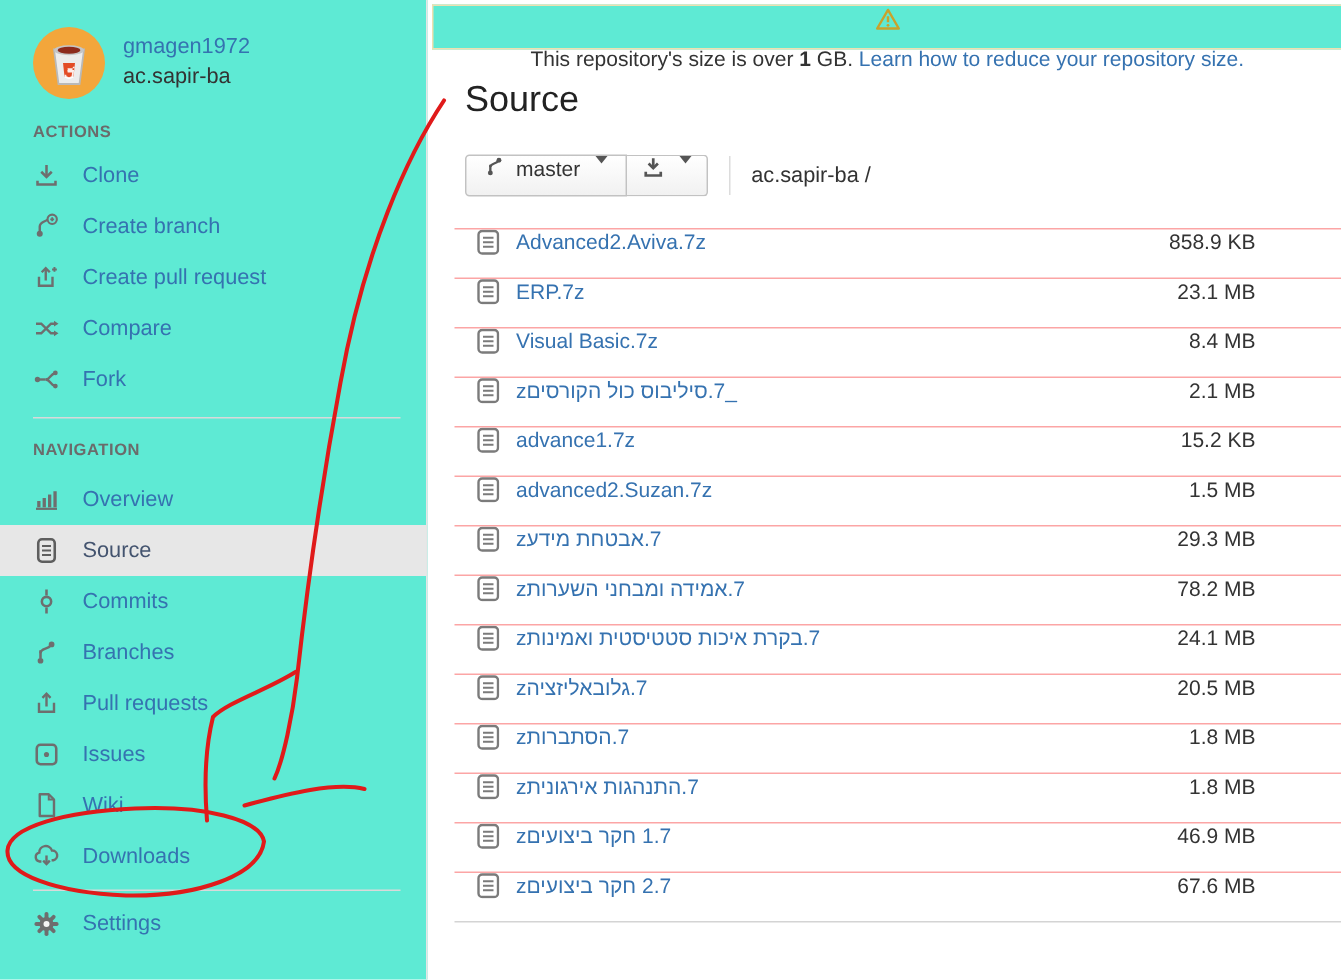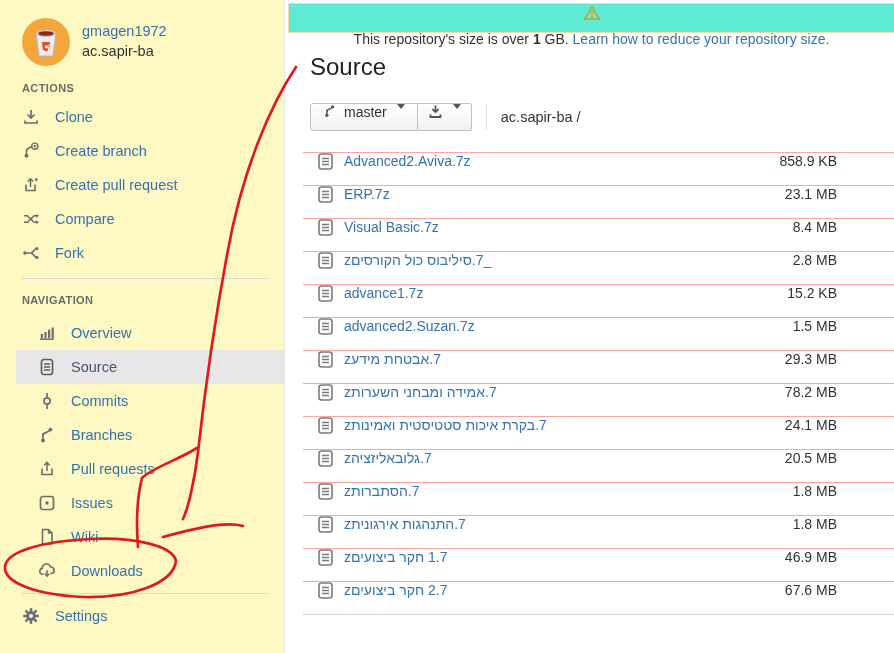--- a/index.html
+++ b/index.html
@@ -3,21 +3,21 @@
 <meta charset="utf-8">
 <style>
   html,body{margin:0;padding:0;}
   body{
     width:894px;height:653px;position:relative;overflow:hidden;
     font-family:"Liberation Sans","DejaVu Sans",sans-serif;
     background:#ffffff;color:#333;
   }
   
   .sidebar{position:absolute;left:0;top:0;width:285px;height:653px;
-    background:#fef9c3;border-right:1px solid #e5e5e5;box-sizing:border-box;}
+    background:#5eead4;border-right:1px solid #e5e5e5;box-sizing:border-box;}
   .profile{display:flex;gap:12px;padding:18px 0 0 22px;}
   .avatar{width:48px;height:48px;flex:none;}
   .names{padding-top:3px;line-height:20px;font-size:14.5px;}
   .username{color:#3572b0;cursor:pointer;}
   .reponame{color:#333;}
   .section-label{margin:15px 0 6px 22px;font-size:11px;font-weight:bold;
     color:#6b6b6b;letter-spacing:.4px;}
   ul.menu{list-style:none;margin:0;padding:0;}
   .menu li{height:34px;display:flex;align-items:center;padding-left:22px;cursor:pointer;}
   .menu .icn{width:18px;height:18px;margin-right:15px;flex:none;display:flex;align-items:center;justify-content:center;}
@@ -132,21 +132,21 @@
           <circle cx="14.9" cy="13.4" r="1.6" fill="#6e6e6e"></circle>
         </svg>
       </span>
       <span class="lbl">Fork</span>
     </li>
   </ul>
 
   <div class="sb-divider"></div>
 
   <div class="section-label">NAVIGATION</div>
-  <ul class="menu nav-gap" style="margin-top:10px;margin-left:16px;">
+  <ul class="menu nav-gap" style="margin-top:10px;">
     <li>
       <span class="icn">
         <svg width="18" height="18" viewBox="0 0 18 18">
           <path d="M2 15.2h14" stroke="#6e6e6e" stroke-width="1.5"></path>
           <rect x="2.8" y="10" width="2.2" height="4.2" fill="#6e6e6e"></rect>
           <rect x="6.4" y="8" width="2.2" height="6.2" fill="#6e6e6e"></rect>
           <rect x="10" y="5.7" width="2.2" height="8.5" fill="#6e6e6e"></rect>
           <rect x="13.6" y="3.5" width="2.2" height="10.7" fill="#6e6e6e"></rect>
         </svg>
       </span>
@@ -324,21 +324,21 @@
   </div>
 
   <div class="file-row">
     <span class="ficon">
       <svg width="15" height="17" viewBox="0 0 15 17">
         <rect x="1" y="1" width="13" height="15" rx="2.5" fill="none" stroke="#7b7b7b" stroke-width="1.6"></rect>
         <path d="M4 5.5h7M4 8.5h7M4 11.5h7" stroke="#7b7b7b" stroke-width="1.3"></path>
       </svg>
     </span>
     <a class="fname" href="#">zסיליבוס כול הקורסים‎.7_</a>
-    <span class="fsize">2.8 MB</span>
+    <span class="fsize">2.1 MB</span>
   </div>
 
   <div class="file-row">
     <span class="ficon">
       <svg width="15" height="17" viewBox="0 0 15 17">
         <rect x="1" y="1" width="13" height="15" rx="2.5" fill="none" stroke="#7b7b7b" stroke-width="1.6"></rect>
         <path d="M4 5.5h7M4 8.5h7M4 11.5h7" stroke="#7b7b7b" stroke-width="1.3"></path>
       </svg>
     </span>
     <a class="fname" href="#">advance1.7z</a>

